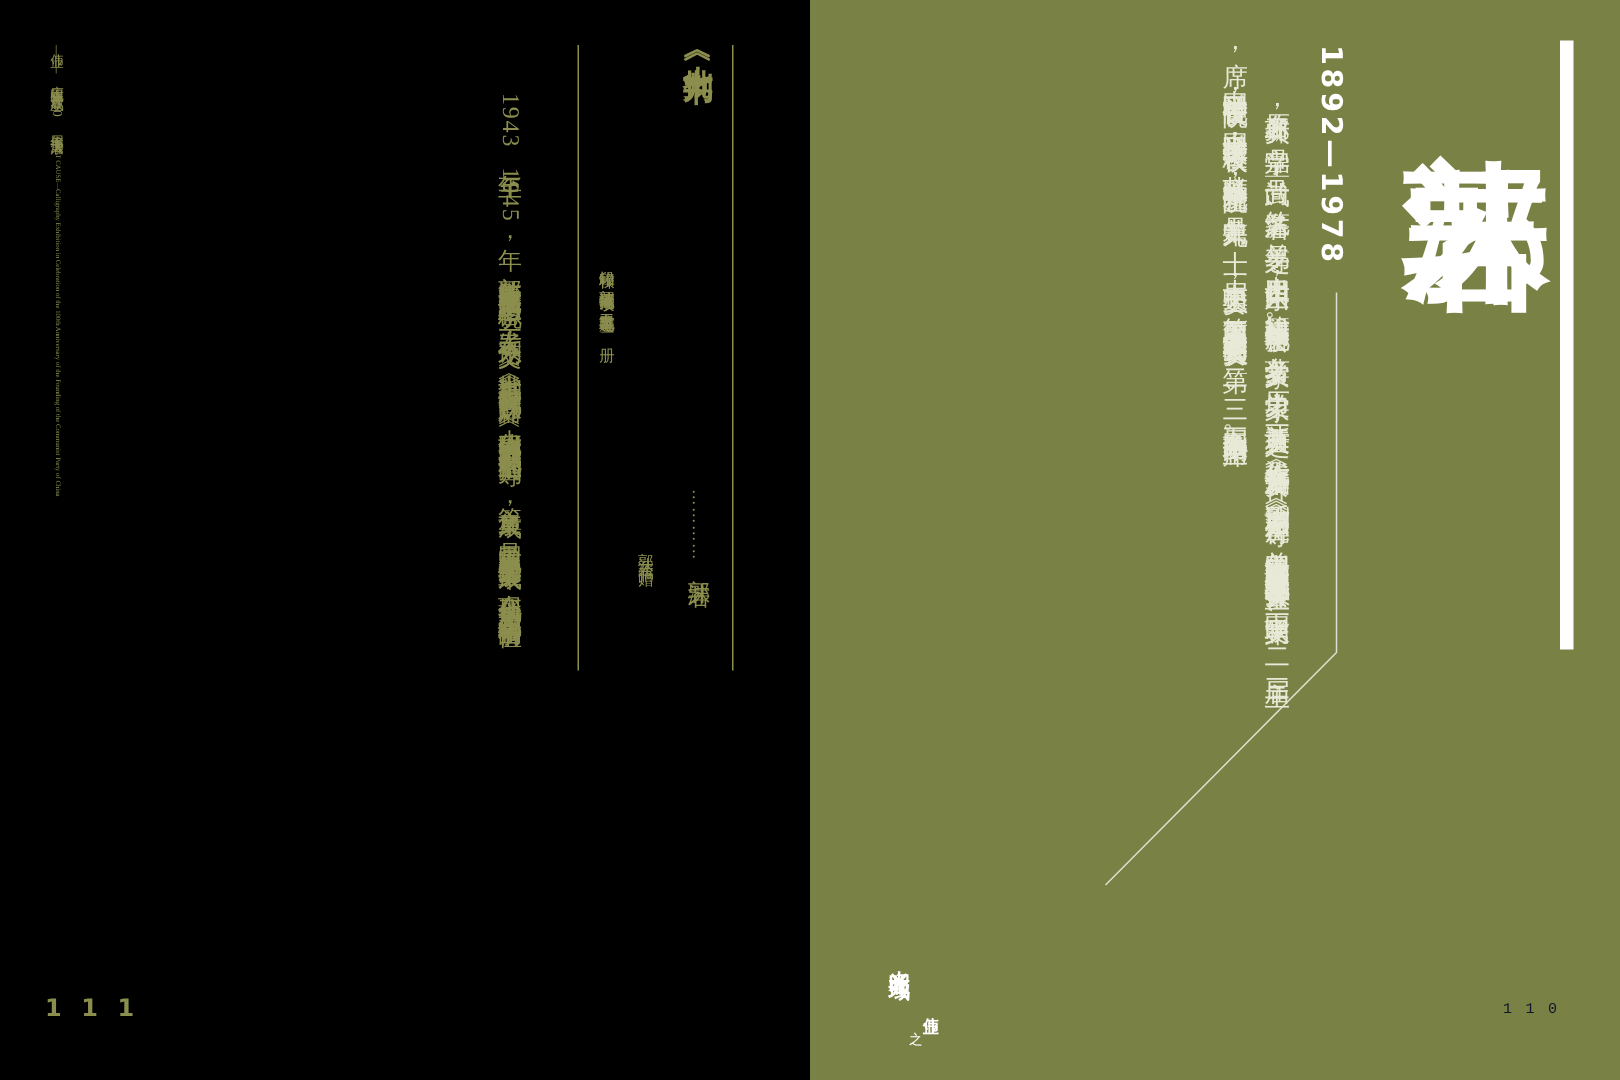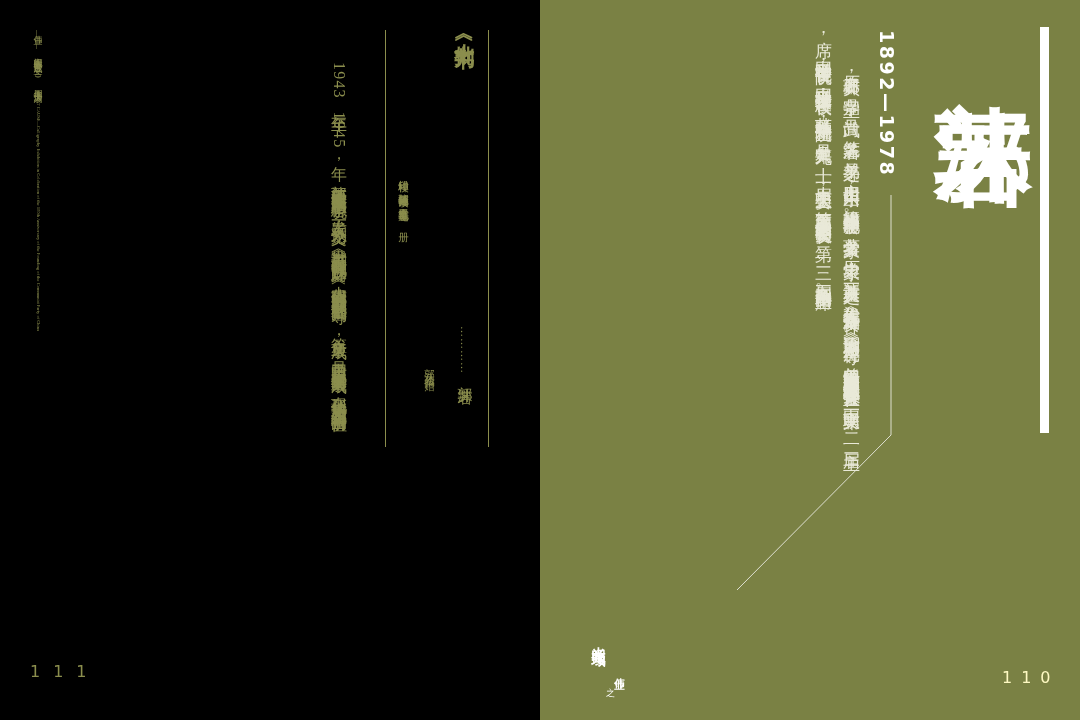--- a/index.html
+++ b/index.html
@@ -44,21 +44,21 @@
     position:absolute; left:396px; top:172px; white-space:nowrap;
     font-size:10.5px; letter-spacing:0.5px; color:#8b8e4d;
   }
   .donor-note {
     position:absolute; left:422px; top:360px; white-space:nowrap;
     font-size:10.5px; letter-spacing:3px; color:#8b8e4d;
   }
   .pagenum {
     position:absolute; font-family:"DejaVu Sans","Liberation Sans",sans-serif;
   }
-  .pagenum-left { left:30px; top:662px; font-size:16px; letter-spacing:13px; color:#8b8e4d; }
+  .pagenum-left { left:30px; top:662px; font-size:16px; letter-spacing:13px; color:#8b8e4d;font-weight:bold; }
 
   
   .person-name {
     position:absolute; left:378px; top:20px; white-space:nowrap;
     font-size:98px; letter-spacing:6px; font-weight:bold; color:#ffffff;
   }
   .title-bar { position:absolute; left:500px; top:27px; width:9px; height:406px; background:#ffffff; }
   .life-years {
     position:absolute; left:336px; top:30px; white-space:nowrap;
     font-family:"DejaVu Sans","Liberation Sans",sans-serif;
@@ -79,21 +79,21 @@
   }
   .fm-sub {
     position:absolute; left:73px; top:670px; white-space:nowrap;
     font-family:"DejaVu Sans","Liberation Sans",sans-serif;
     font-size:10.5px; letter-spacing:1px; font-weight:bold; color:#ffffff;
   }
   .fm-of {
     position:absolute; left:66px; top:687px;
     font-size:9px; color:#ffffff;
   }
-  .pagenum-right { left:462px; top:668px; font-size:16px; letter-spacing:9px; color:#fef9c3; }
+  .pagenum-right { left:462px; top:668px; font-size:10px; letter-spacing:9px; color:#0f172a;font-family:Liberation Mono, monospace; }
 </style>
 </head>
 <body>
 
 <div class="spread">
 
   <div class="page page-left">
 
     <div class="edge-title v">
       <span>伟业——庆祝中国共产党成立 100 周年书法大展</span>

